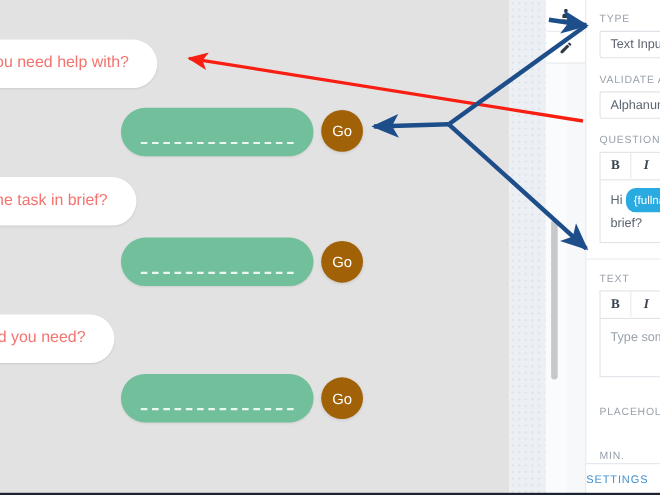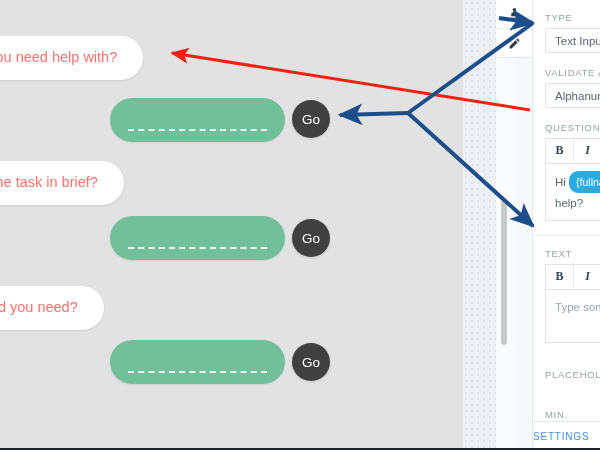--- a/index.html
+++ b/index.html
@@ -38,21 +38,21 @@
     box-shadow:0 1px 2px rgba(0,0,0,.08);
   }
   .answer-pill .dashline{
     position:absolute;left:18px;right:18px;bottom:11px;height:0;
     border-bottom:2px dashed rgba(255,255,255,.85);
   }
 
   .go-btn{
     position:absolute;
     width:38px;height:38px;border-radius:50%;
-    background:#404040;
+    background:#a16207;
     color:#ffffff;
     font-size:13.5px;
     display:flex;align-items:center;justify-content:center;
     box-shadow:0 1px 3px rgba(0,0,0,.12);
     cursor:pointer;
   }
 
   
   .editor-col{
     position:absolute;left:463px;top:0;width:137px;height:450px;
@@ -223,21 +223,21 @@
 
         <div class="field-label">Question Ti</div>
         <div class="rt-toolbar">
           <div class="rt-btn b">B</div>
           <div class="rt-btn i">I</div>
 
         </div>
         <div class="rt-body">
           <span>Hi</span>
           <span class="token">{fullname}</span><br>
-          <span>help?</span>
+          <span>brief?</span>
         </div>
 
         <div class="divider"></div>
 
         <div class="field-label">Text</div>
         <div class="rt-toolbar">
           <div class="rt-btn b">B</div>
           <div class="rt-btn i">I</div>
 
         </div>

